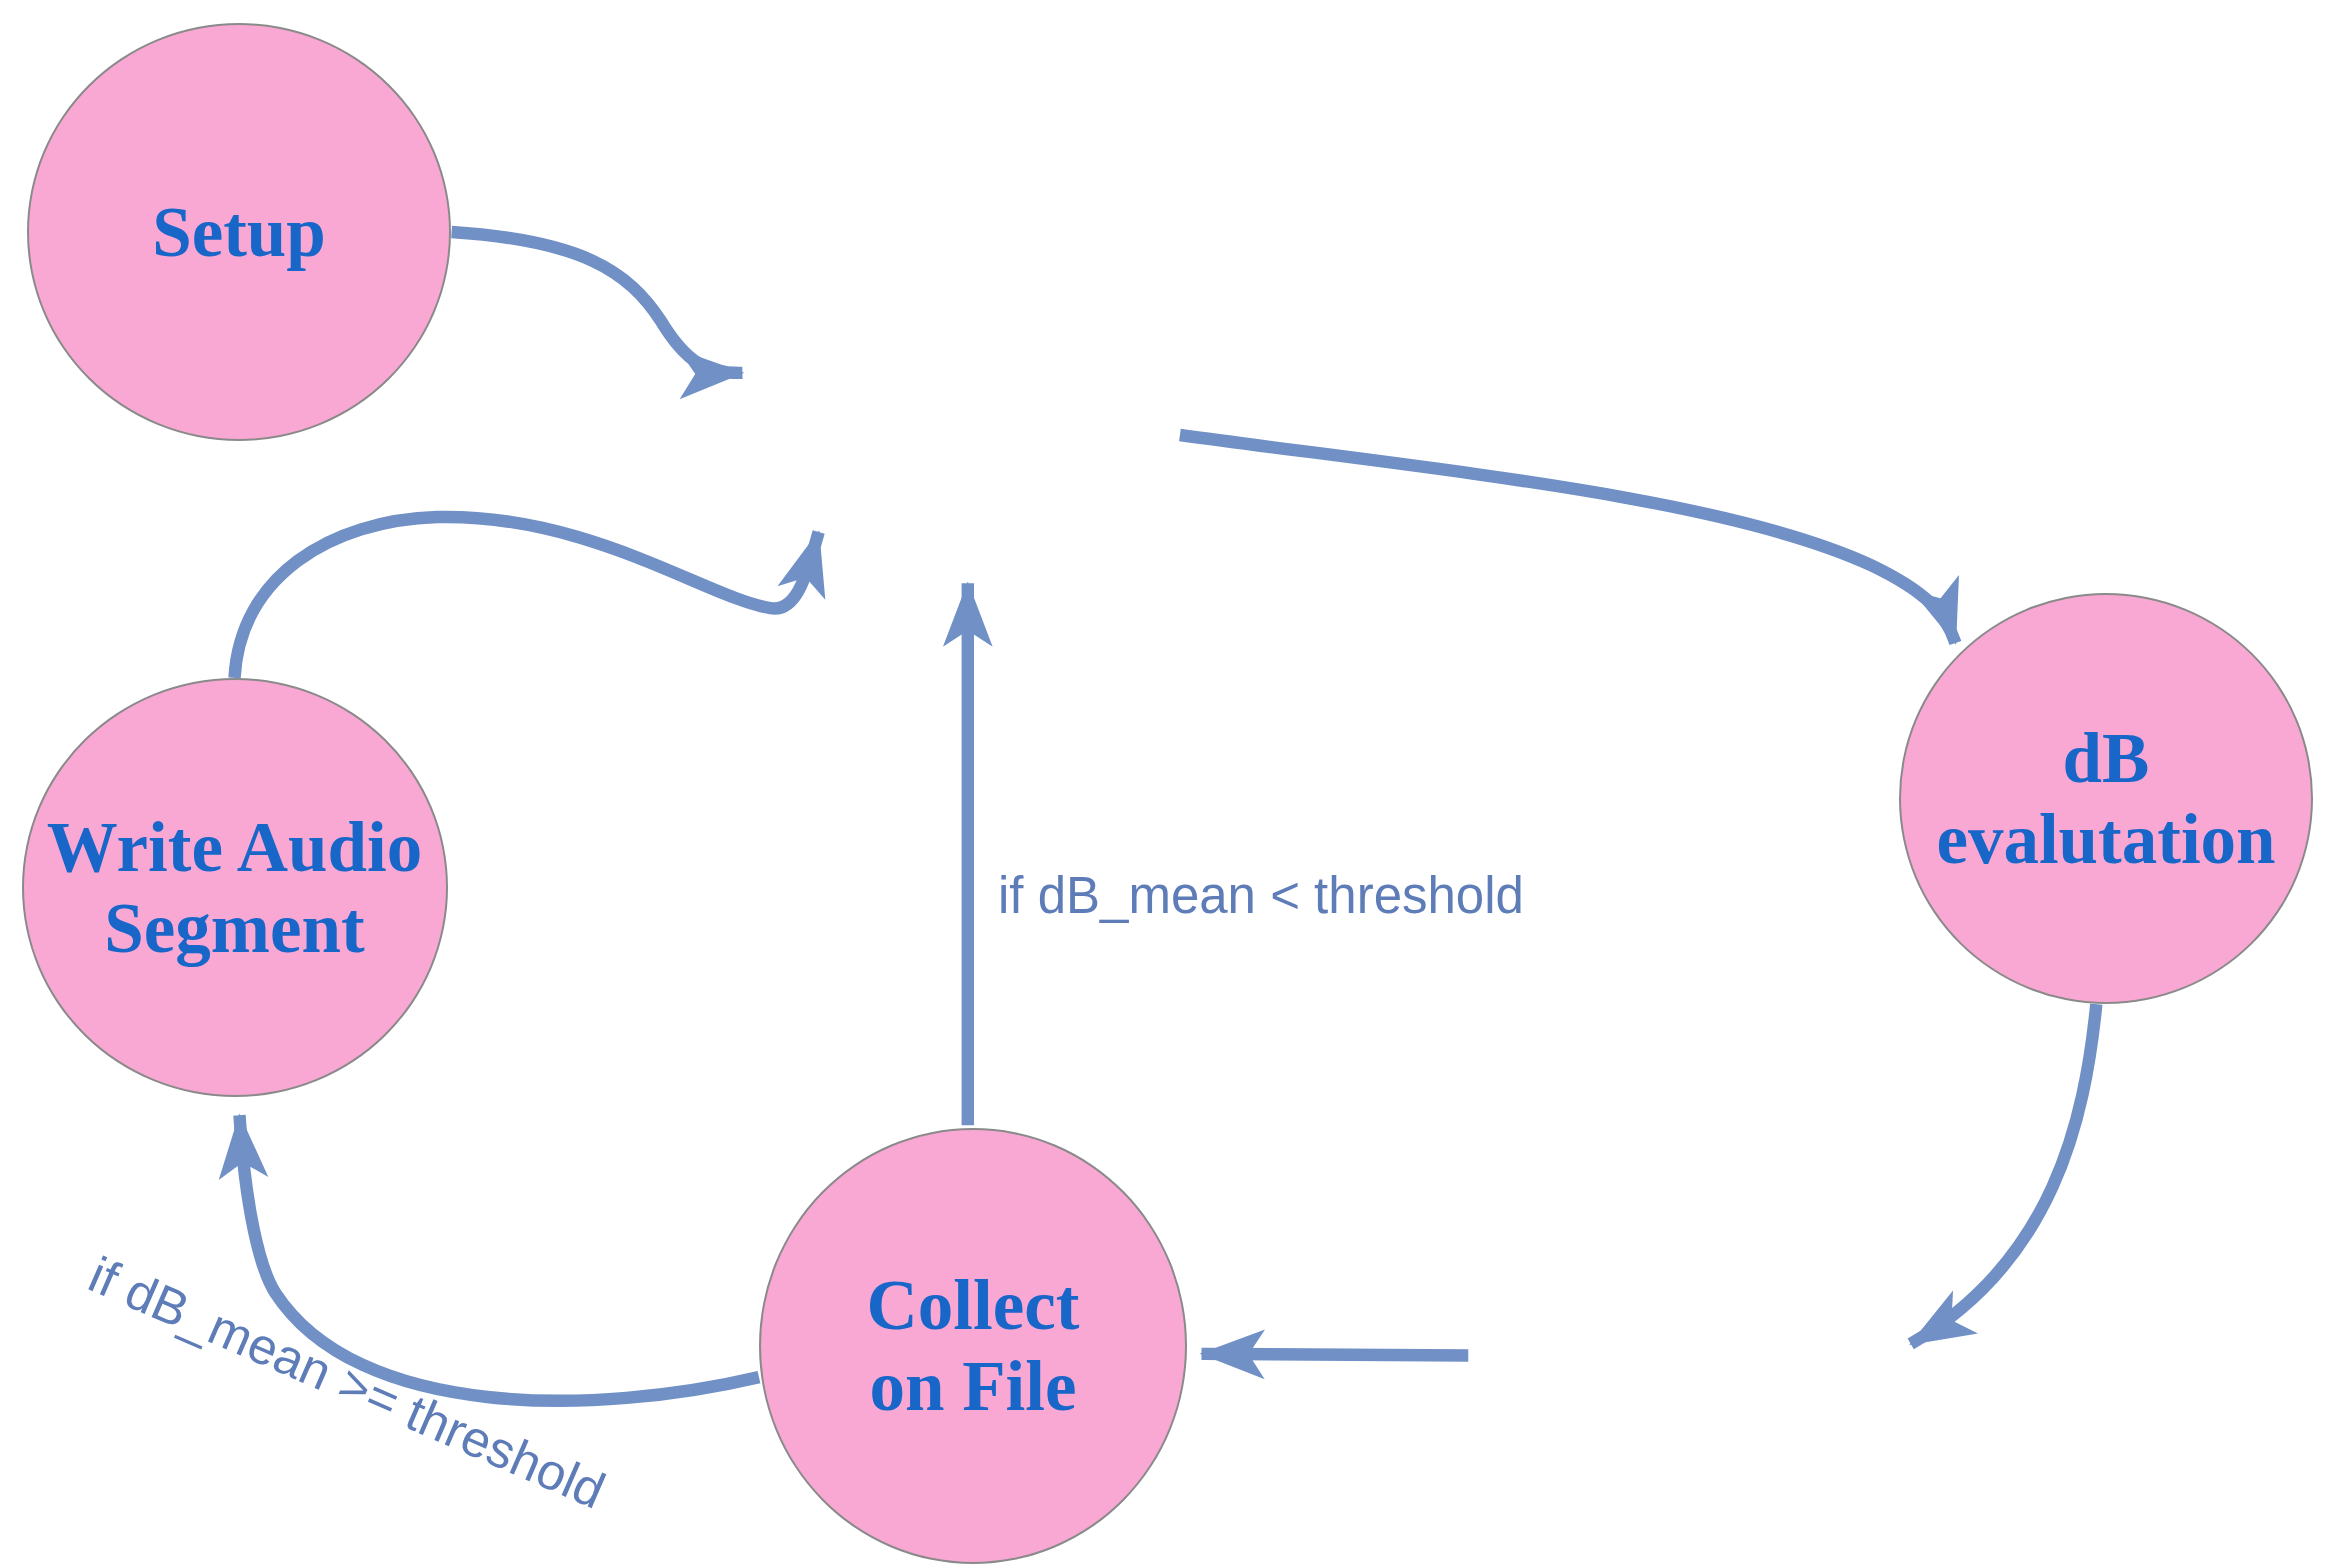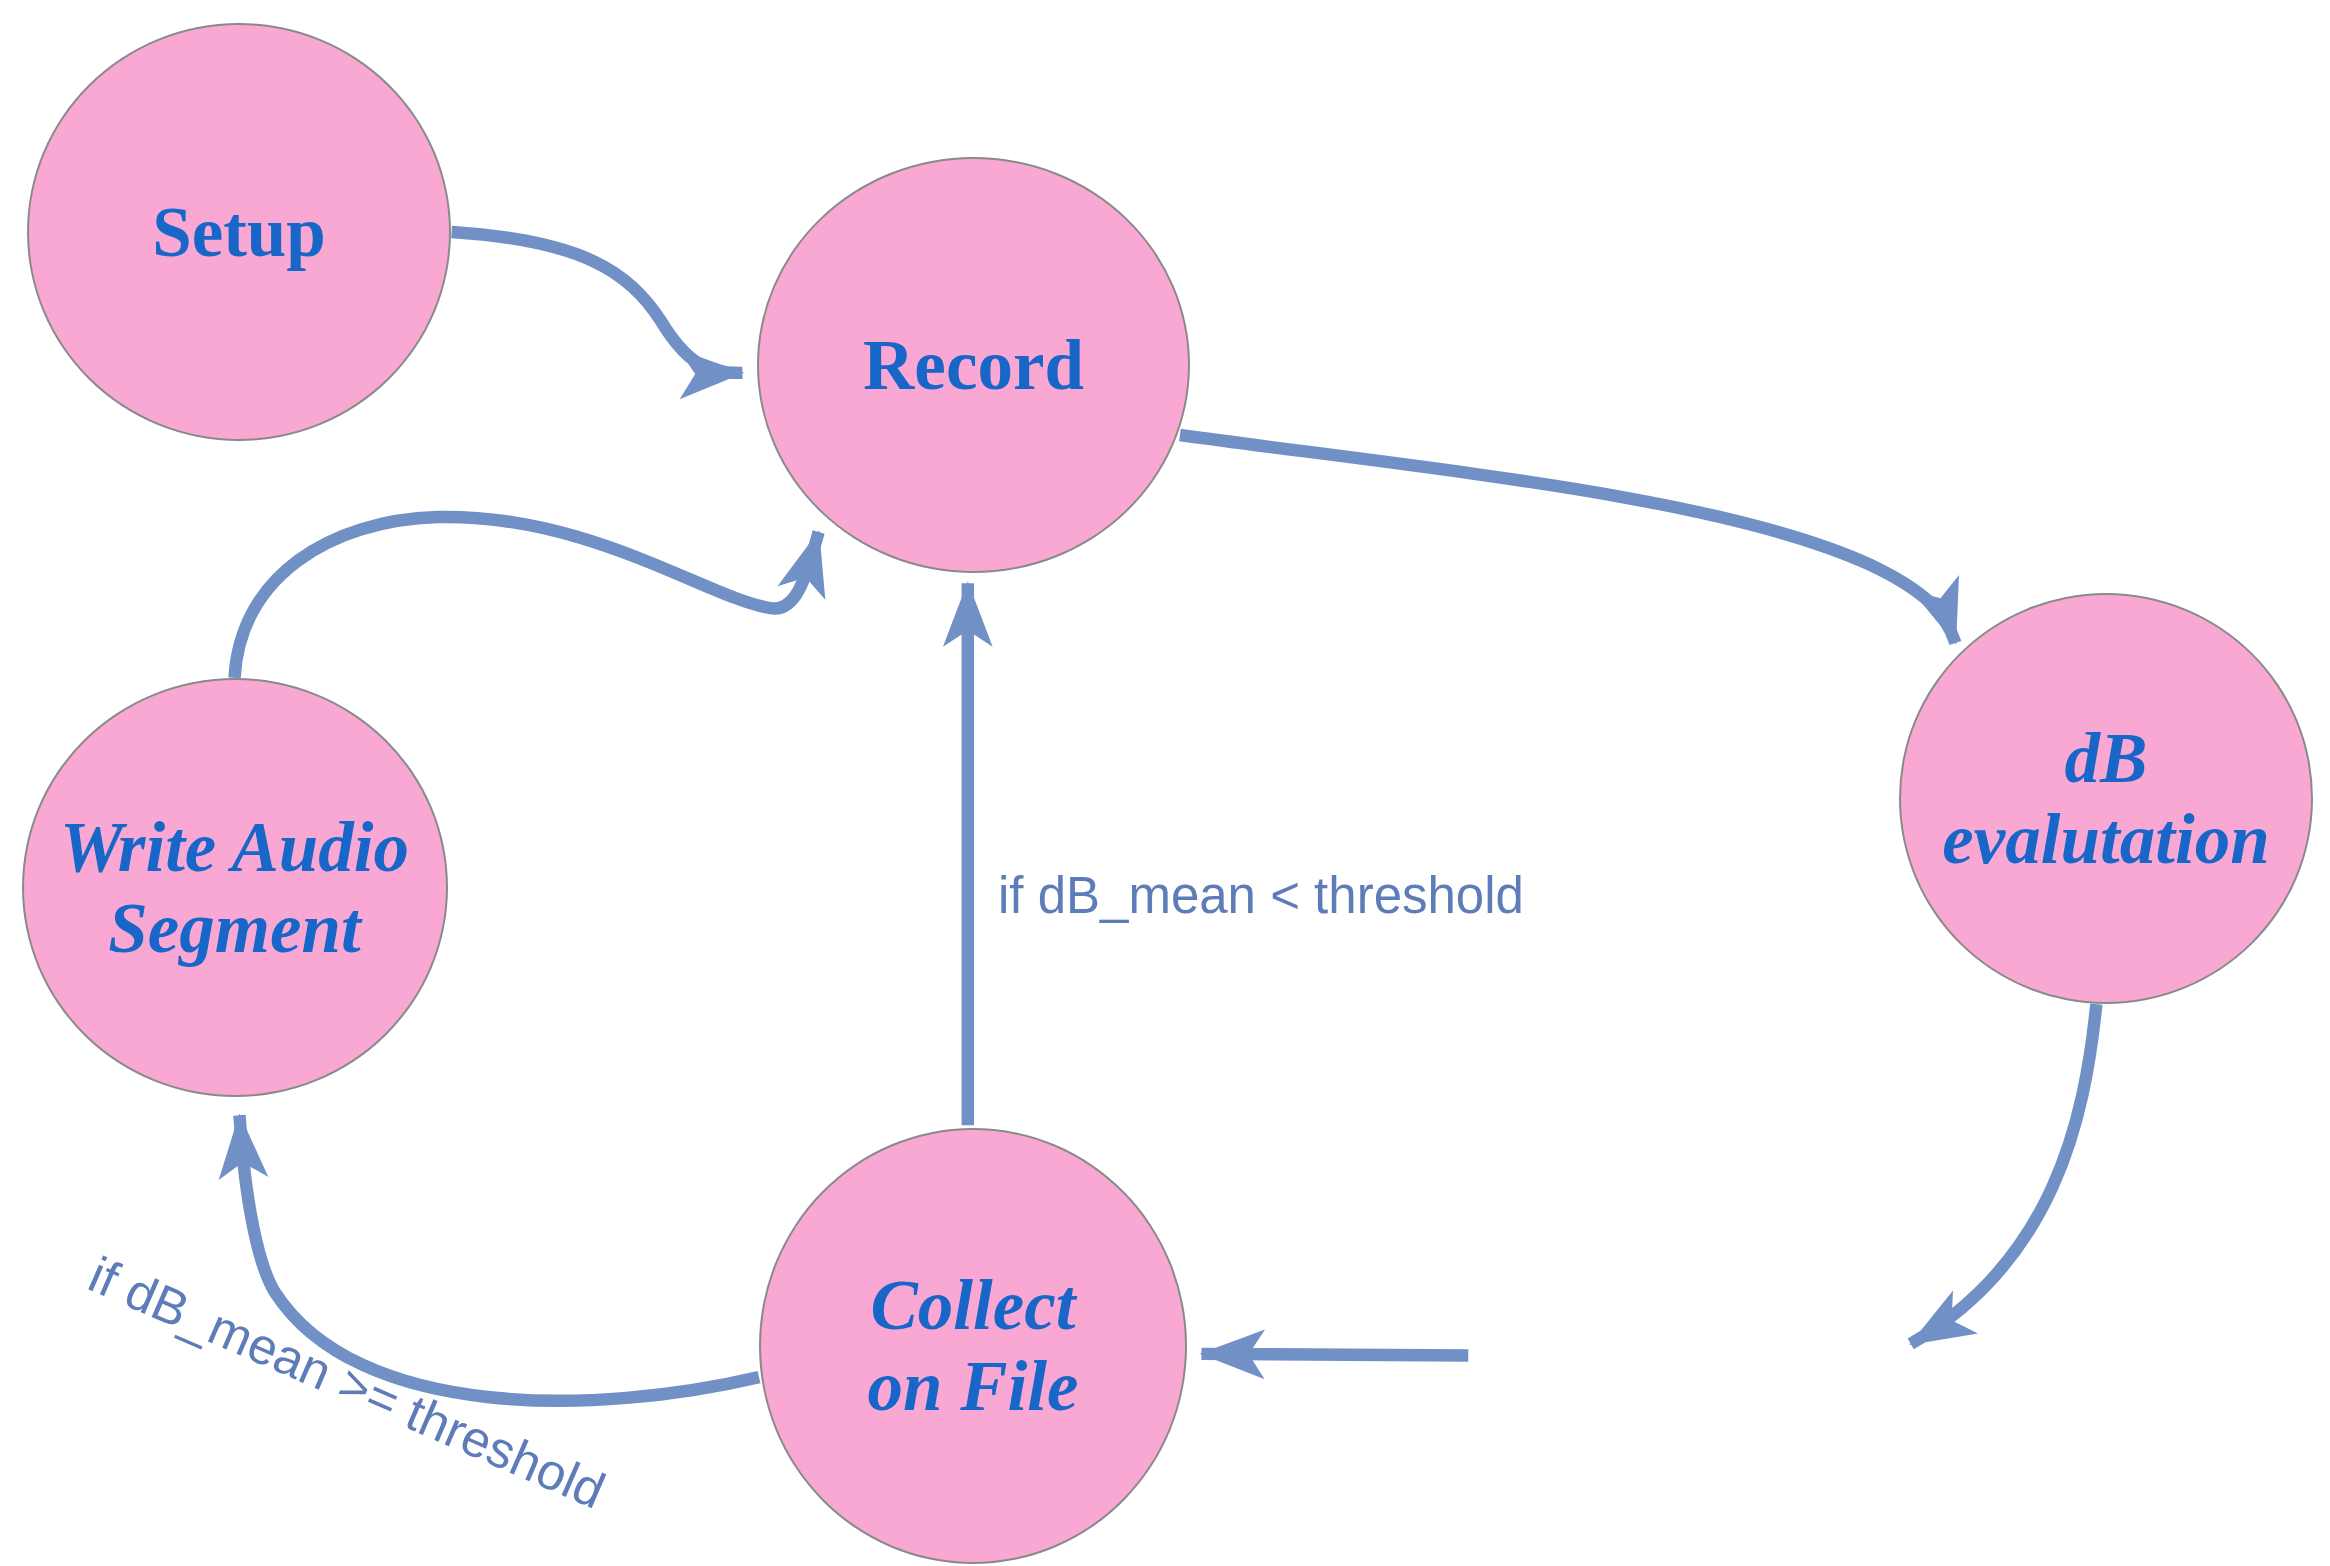--- a/index.html
+++ b/index.html
@@ -34,21 +34,21 @@
     text-align: center;
   }
   .node-label {
     font-family: "Liberation Serif", serif;
     font-weight: 700;
     font-size: 71px;
     line-height: 1.14;
     color: #1766c8;
     white-space: nowrap;
   }
-  .node-label span { display: block; font-style: italic; }
+  .node-label span { display: block; }
   .edge-label {
     position: absolute;
     font-family: "Liberation Sans", sans-serif;
     font-size: 51px;
     color: #5e7db8;
     white-space: nowrap;
   }
   .edge-label.rotated {
     transform-origin: 0 0;
     transform: rotate(23.5deg);
@@ -73,23 +73,20 @@
       <path d="M 1168 1358 L 1168 704" marker-end="url(#arrow)"></path>
       <path d="M 916 1662 C 720 1708, 432 1714, 332 1560 C 313 1530, 296 1456, 289 1346" marker-end="url(#arrow)"></path>
       <path d="M 283 818 C 290 696, 398 628, 528 624 C 712 620, 854 722, 930 734 C 962 739, 973 695, 988 642" marker-end="url(#arrow)"></path>
     </g>
   </svg>
 
   <div class="node" style="left:27px; top:23px; width:424px; height:418px;">
     <div class="node-label">Setup</div>
   </div>
 
-  <div class="node" style="left:757px; top:157px; width:433px; height:416px;">
-    <div class="node-label">Record</div>
-  </div>
 
   <div class="node" style="left:1899px; top:593px; width:414px; height:411px;">
     <div class="node-label">
       <span>dB</span>
       <span>evalutation</span>
     </div>
   </div>
 
 
   <div class="node" style="left:759px; top:1128px; width:428px; height:436px;">

